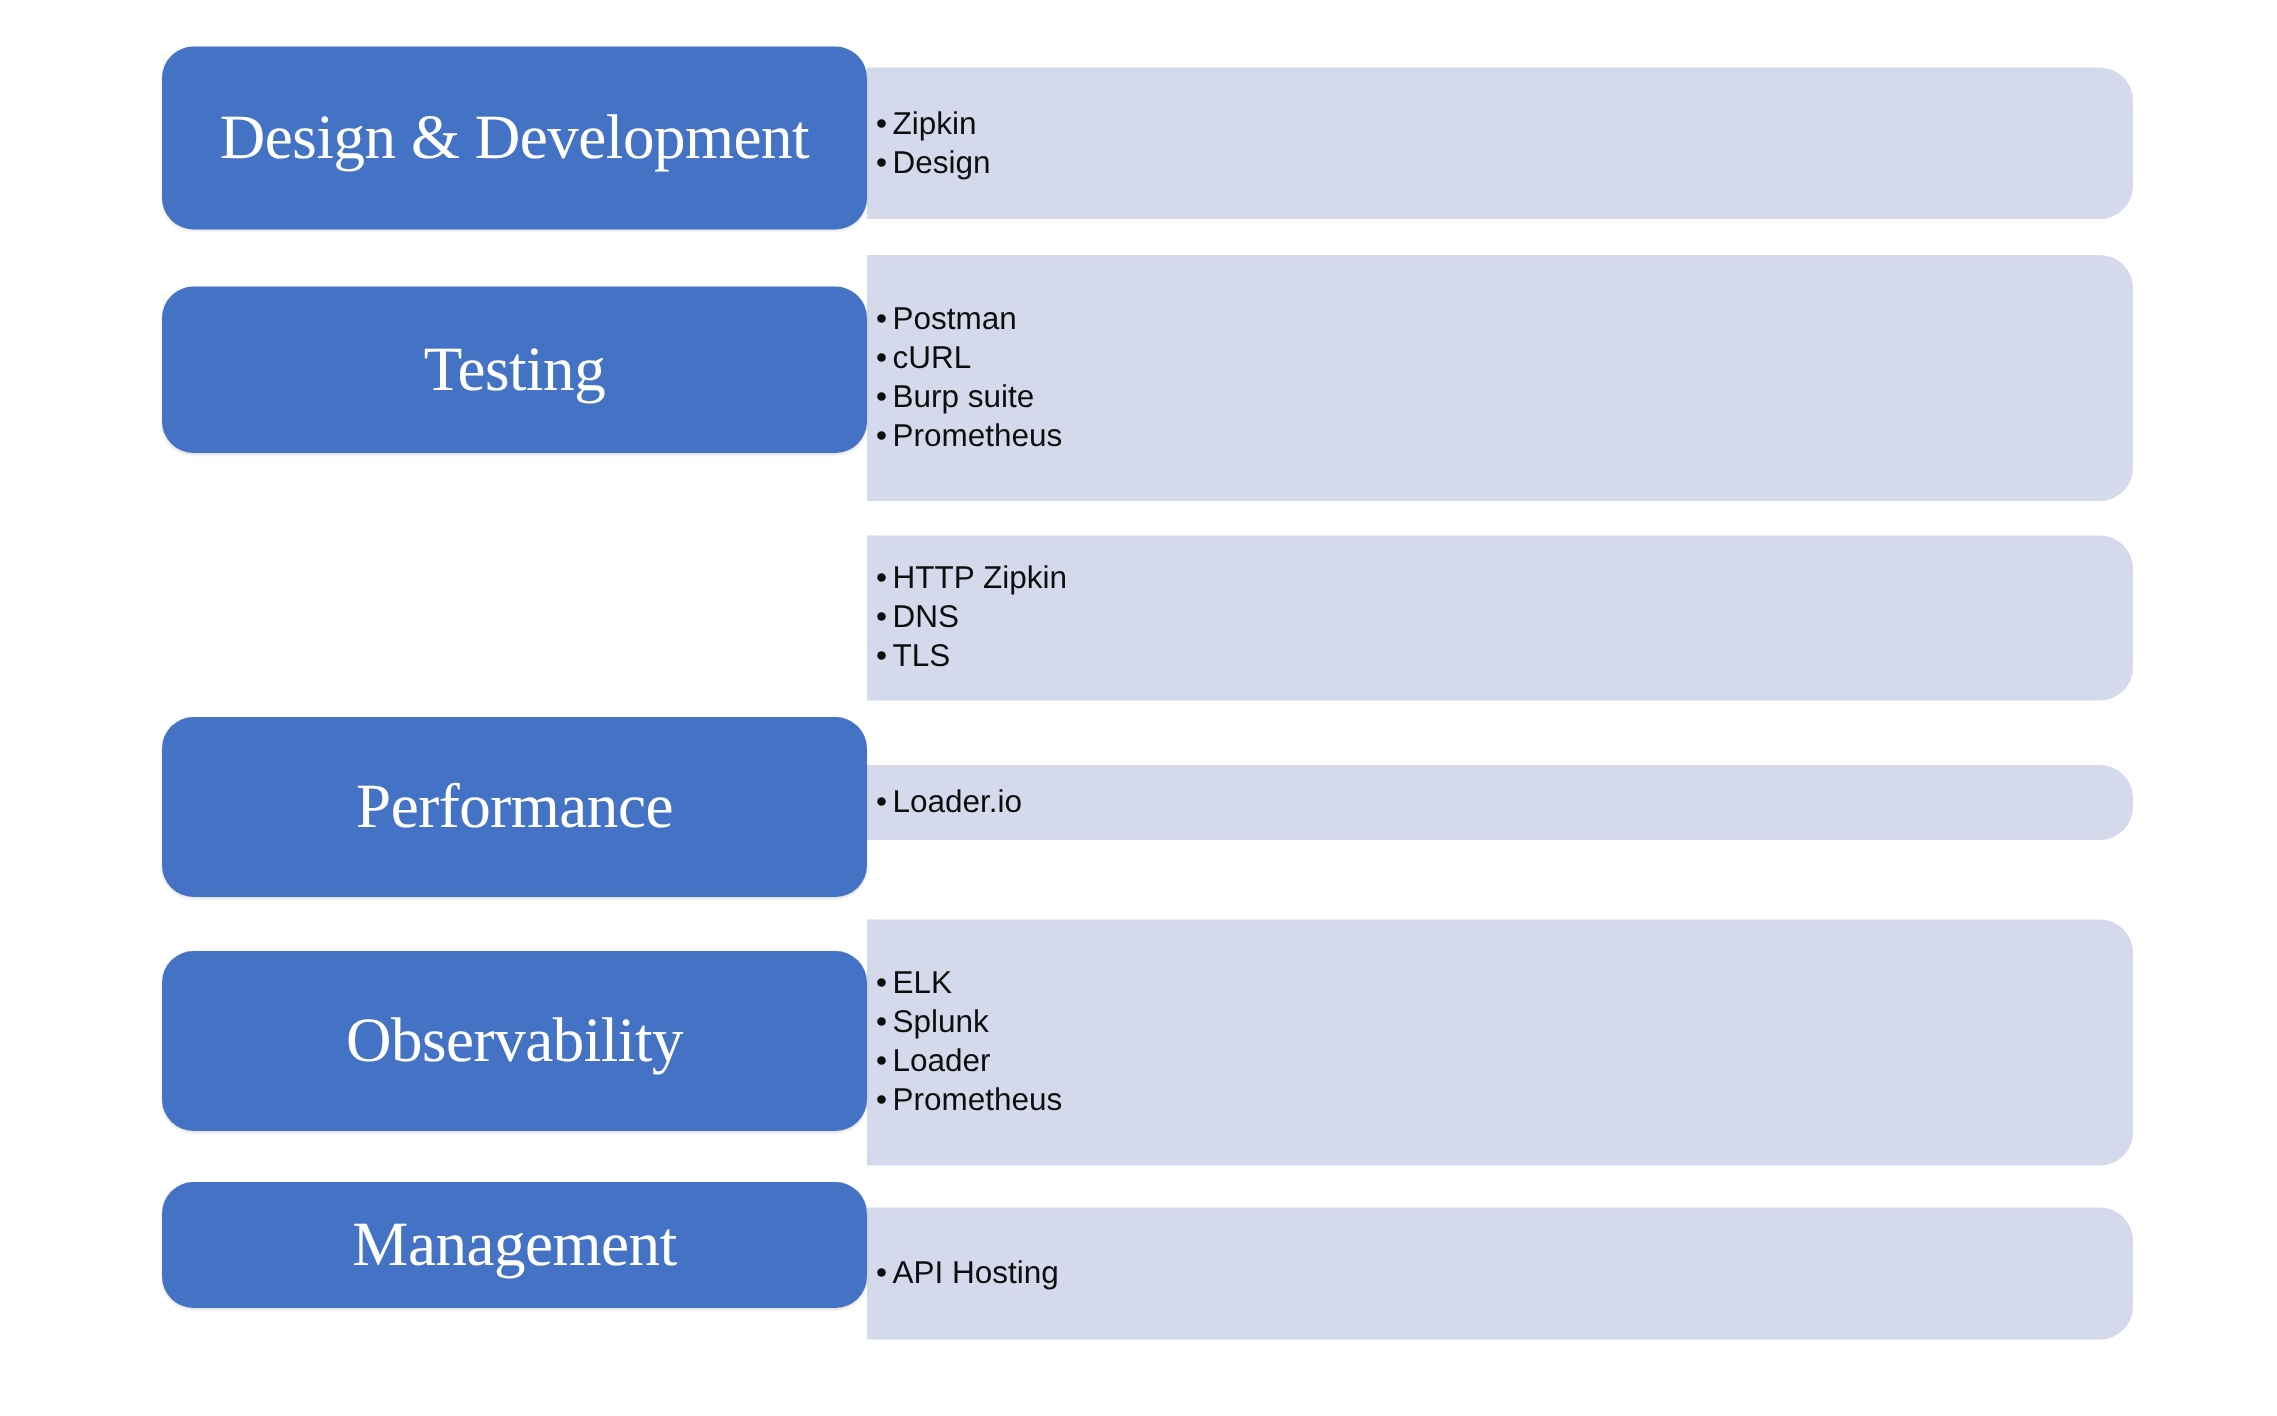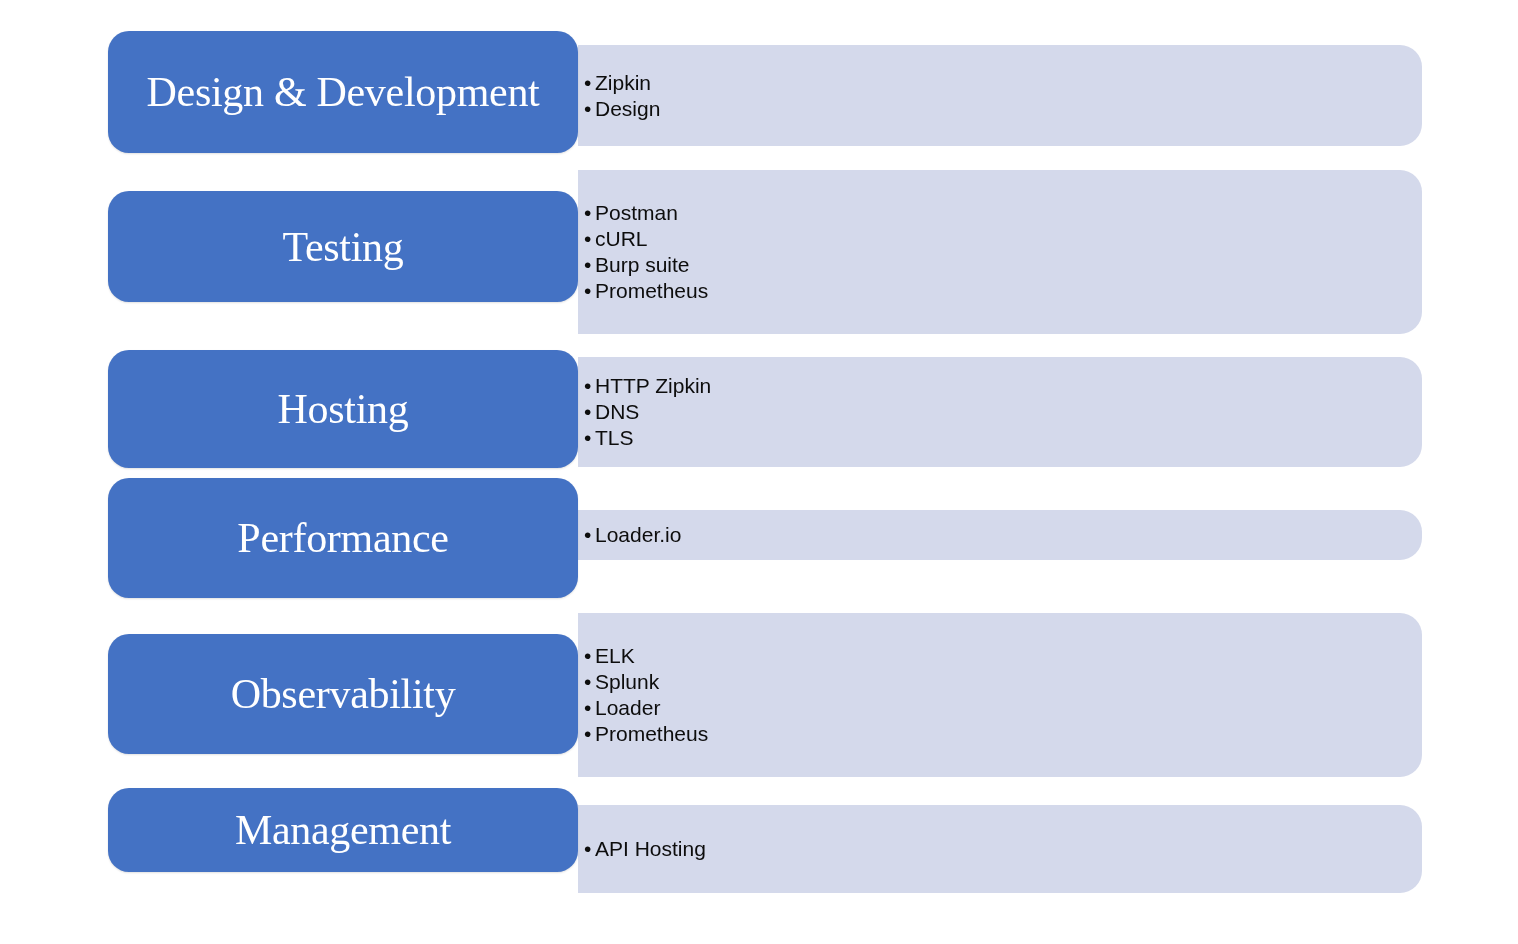--- a/index.html
+++ b/index.html
@@ -173,23 +173,20 @@
   </div>
 
   <div class="stage-box" style="left:108px; top:31px; width:470px; height:122px;">
     <span class="stage-label">Design &amp; Development</span>
   </div>
 
   <div class="stage-box" style="left:108px; top:191px; width:470px; height:111px;">
     <span class="stage-label">Testing</span>
   </div>
 
-  <div class="stage-box" style="left:108px; top:350px; width:470px; height:118px;">
-    <span class="stage-label">Hosting</span>
-  </div>
 
   <div class="stage-box" style="left:108px; top:478px; width:470px; height:120px;">
     <span class="stage-label">Performance</span>
   </div>
 
   <div class="stage-box" style="left:108px; top:634px; width:470px; height:120px;">
     <span class="stage-label">Observability</span>
   </div>
 
   <div class="stage-box" style="left:108px; top:788px; width:470px; height:84px;">

